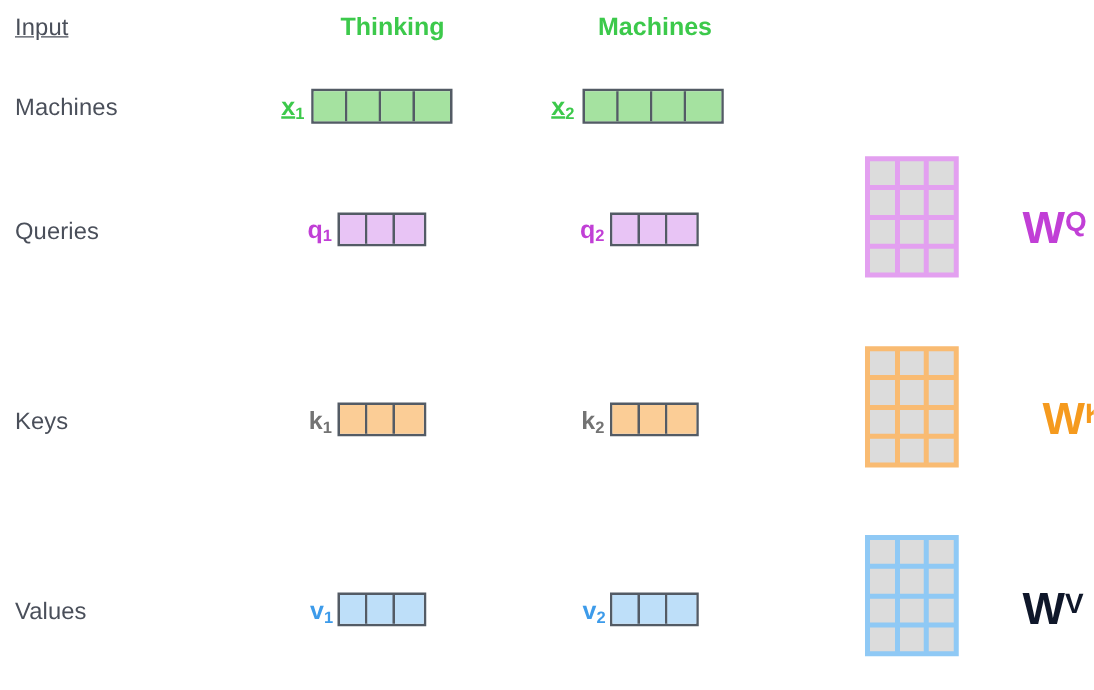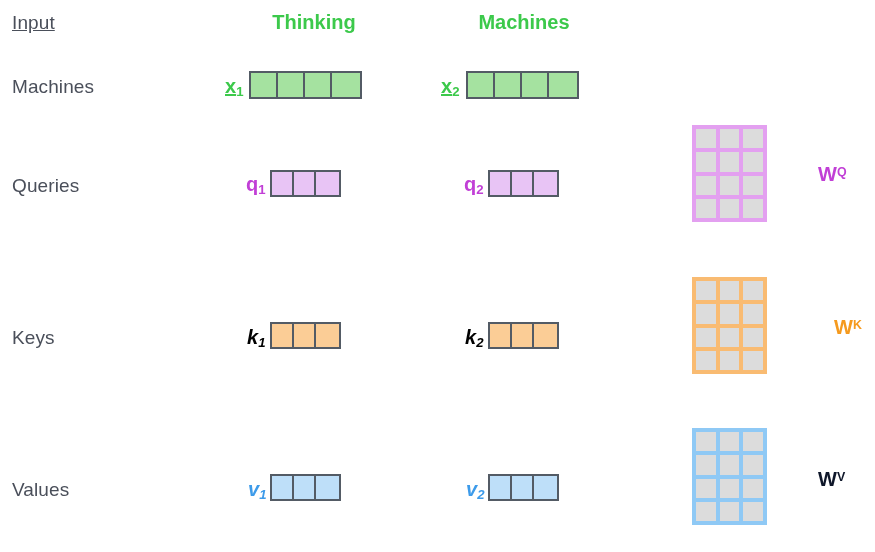--- a/index.html
+++ b/index.html
@@ -77,22 +77,22 @@
   }
   .vec-tag sub {
     font-size: 0.66em;
     font-weight: bold;
     vertical-align: baseline;
     position: relative;
     top: 0.22em;
   }
   .tag-embed { color: #3cc94b; text-decoration: underline; }
   .tag-query { color: #c13fd6; }
-  .tag-key   { color: #000000; font-style: italic; }
-  .tag-value { color: #3d9bea; font-style: italic; }
+  .tag-key   { color: #737373; }
+  .tag-value { color: #3d9bea; }
 
   
   .matrix {
     position: absolute;
     display: grid;
     grid-template-columns: repeat(3, 1fr);
     grid-template-rows: repeat(4, 1fr);
     gap: 4px;
     padding: 4px;
     box-sizing: border-box;
@@ -100,21 +100,21 @@
   .matrix .mcell {
     background: #dcdcdc;
   }
   .mat-q { background: #e3a0f0; }
   .mat-k { background: #f9bb72; }
   .mat-v { background: #8fc9f5; }
 
   
   .mat-label {
     position: absolute;
-    font-size: 20px;
+    font-size: 36px;
     font-weight: bold;
     line-height: 1;
     white-space: nowrap;
   }
   .mat-label sup {
     font-size: 0.62em;
     font-weight: bold;
     vertical-align: baseline;
     position: relative;
     top: -0.42em;

